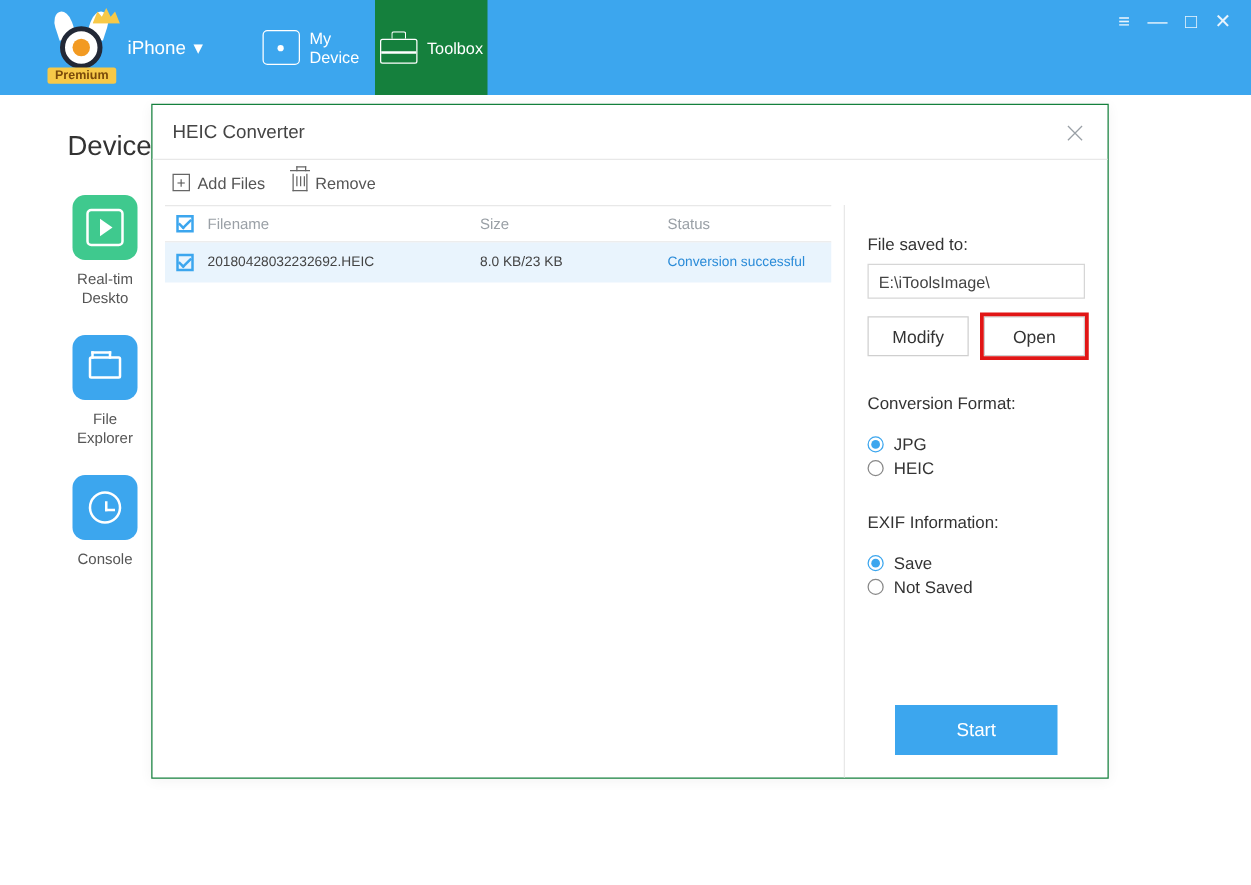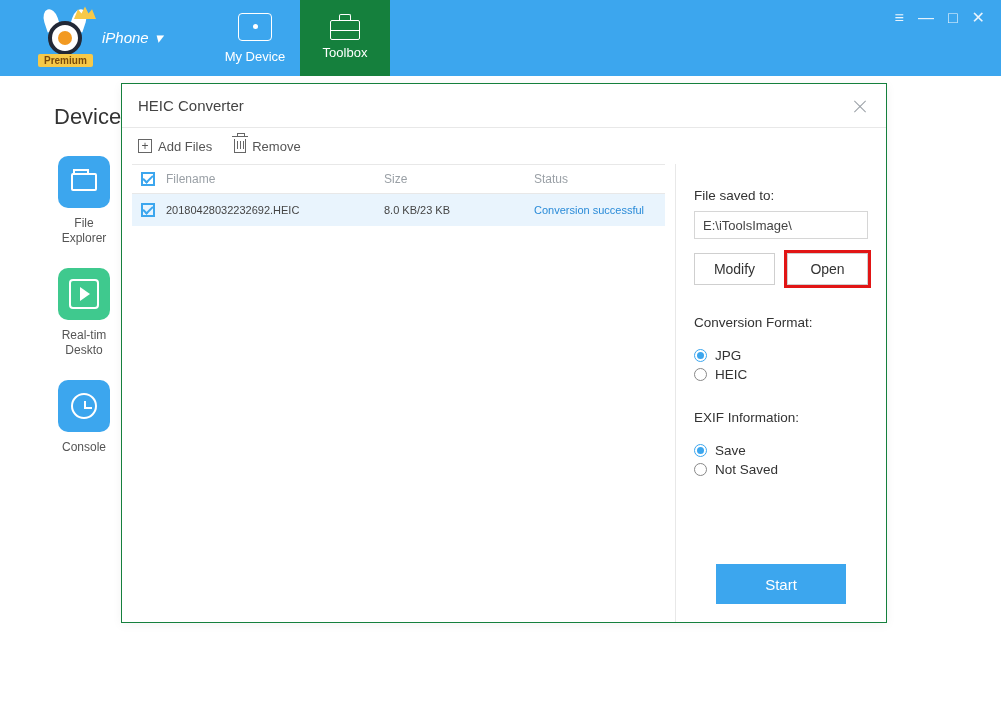--- a/index.html
+++ b/index.html
@@ -9,23 +9,23 @@
   .topbar { height: 76px; background: #3ca6ee; display: flex; align-items: stretch; color: #fff; }
   .logo-area { width: 210px; display: flex; align-items: center; padding-left: 8px; position: relative; }
   .logo-badge { position: relative; width: 50px; height: 50px; margin-left: 32px; }
   .logo-badge .ear1,.logo-badge .ear2{position:absolute;width:14px;height:22px;background:#fff;border-radius:50% 50% 0 0;top:-4px;}
   .logo-badge .ear1{left:4px;transform:rotate(-18deg);}
   .logo-badge .ear2{right:4px;transform:rotate(18deg);}
   .logo-eye { position:absolute; width:34px; height:34px; top:8px; left:8px; border-radius:50%; background:#fff; border:4px solid #222836;}
   .logo-eye::after{content:"";position:absolute;width:14px;height:14px;border-radius:50%;background:#f29a22;top:6px;left:6px;}
   .ribbon{position:absolute;bottom:-4px;left:-2px;background:#f7c948;color:#7a4a0a;font-size:10px;font-weight:600;padding:1px 6px;border-radius:2px;}
   .crown{position:absolute;top:-8px;right:-6px;width:22px;height:14px;background:#f7c948;clip-path:polygon(0 100%,18% 30%,34% 60%,50% 10%,66% 60%,82% 30%,100% 100%);}
-  .device-sel { margin-left: 12px; font-size: 15px; display:flex; align-items:flex-start; gap:6px; cursor:pointer;font-style:italic;}
+  .device-sel { margin-left: 12px; font-size: 15px; display:flex; align-items:center; gap:6px; cursor:pointer;}
   .tabs { display:flex; }
-  .tab { width: 90px; display:flex; flex-direction:column; align-items:center; justify-content:center; font-size:13px; gap:8px; cursor:pointer; }
+  .tab { width: 90px; display:flex; align-items:center; justify-content:center; font-size:13px; gap:8px; cursor:pointer; }
   .tab.active { background:#15803d; }
   .tab .icon-box{width:34px;height:28px;border:1.5px solid #fff;border-radius:4px;position:relative;display:flex;align-items:center;justify-content:center;}
   .tablet-dot{width:5px;height:5px;background:#fff;border-radius:50%;}
   .briefcase{width:30px;height:20px;border:1.5px solid #fff;border-radius:2px;position:relative;top:3px;}
   .briefcase::before{content:"";position:absolute;width:10px;height:5px;border:1.5px solid #fff;border-bottom:none;border-radius:2px 2px 0 0;top:-7px;left:8px;}
   .briefcase::after{content:"";position:absolute;width:100%;height:1.5px;background:#fff;top:9px;left:0;}
   .win-ctrls{margin-left:auto;display:flex;gap:14px;padding:10px 16px 0 0;align-items:flex-start;color:#eaf4fc;}
   .win-ctrls span{cursor:pointer;font-size:16px;line-height:1;}
 
   
@@ -118,34 +118,34 @@
     <span>—</span>
     <span>□</span>
     <span>✕</span>
   </div>
 </div>
 
 <div class="bg-area">
   <div class="bg-title">Device</div>
   <div class="bg-col">
     <div class="bg-item">
-      <div class="sq blue">
-          <span class="folder-ic"></span>
-        </div>
-      <span style="white-space:pre-line;">File
-Explorer</span>
-    </div>
-    <div class="bg-item">
       <div class="sq green">
           <span class="play-border">
             <span class="play-ic"></span>
           </span>
         </div>
       <span style="white-space:pre-line;">Real-tim
 Deskto</span>
+    </div>
+    <div class="bg-item">
+      <div class="sq blue">
+          <span class="folder-ic"></span>
+        </div>
+      <span style="white-space:pre-line;">File
+Explorer</span>
     </div>
     <div class="bg-item">
       <div class="sq blue">
           <span class="clock-ic"></span>
         </div>
       <span>Console</span>
     </div>
   </div>
 </div>
 

